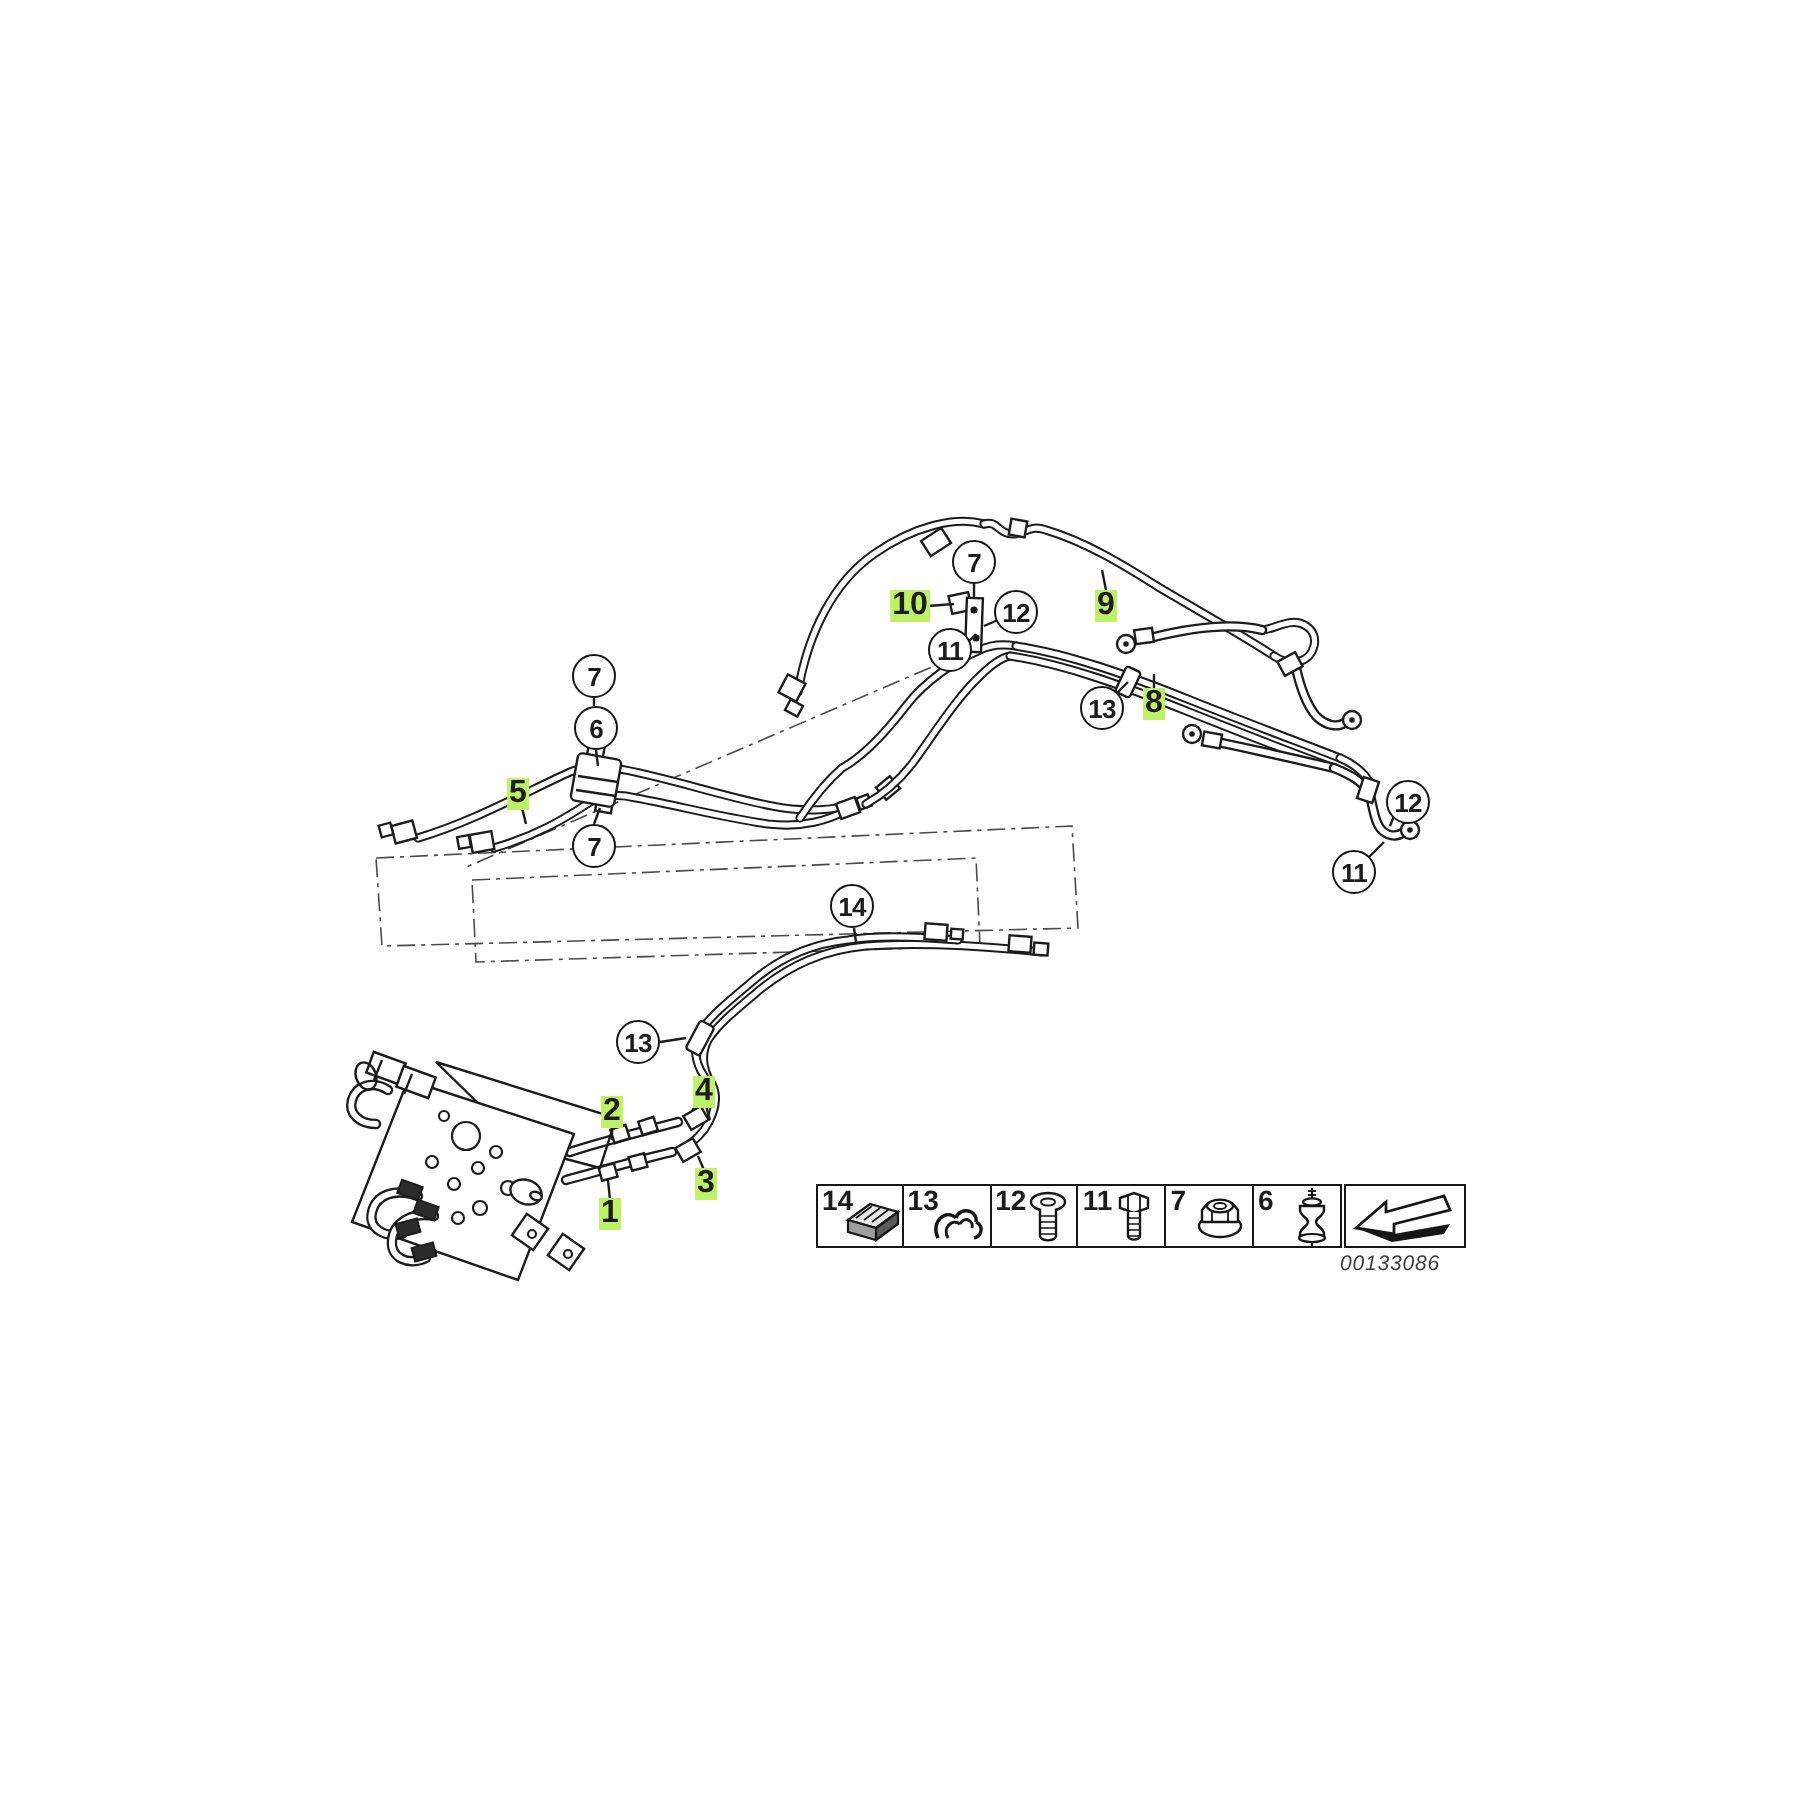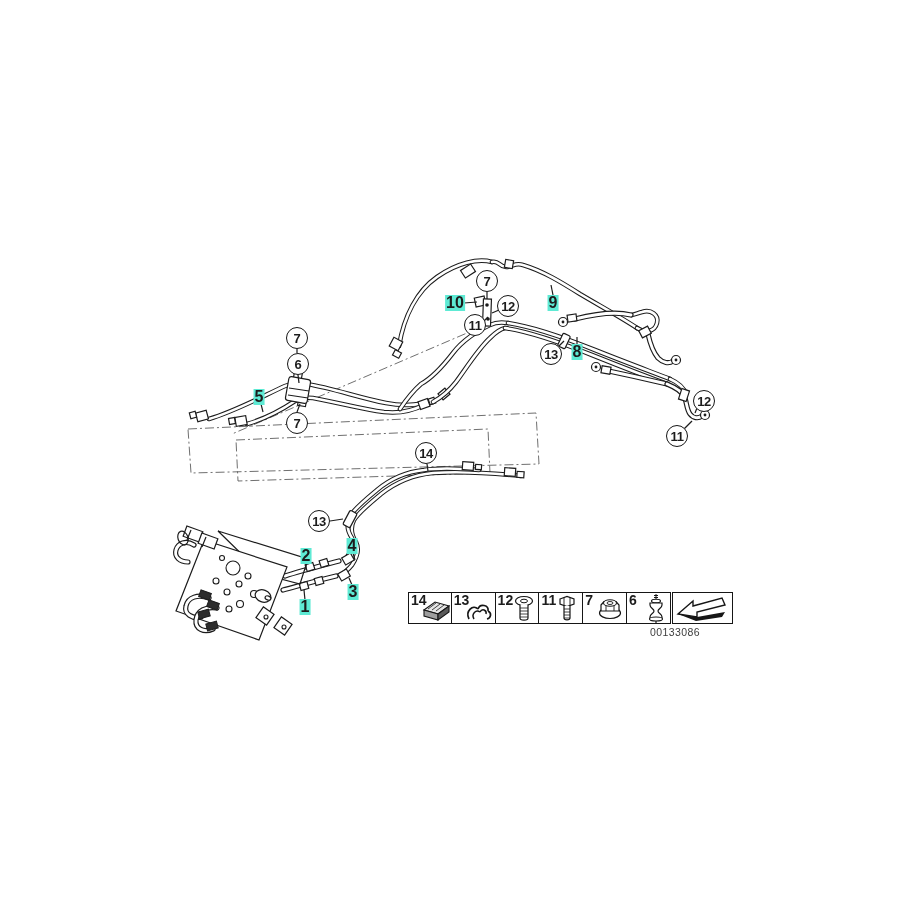--- a/index.html
+++ b/index.html
@@ -16,32 +16,32 @@
   .fitd{fill:#2c2c2c;stroke:#1c1c1c;stroke-width:1;}
   .phantom{fill:none;stroke:#4a4a4a;stroke-width:0.8;stroke-dasharray:9 3 2 3;}
   .leader{stroke:#1c1c1c;stroke-width:1.2;}
   .hole{fill:#ffffff;stroke:#1c1c1c;stroke-width:1.1;}
   
   .co{position:absolute;z-index:2;width:22px;height:22px;box-sizing:border-box;
       border:1.5px solid #161616;border-radius:50%;background:#fff;
       display:flex;align-items:center;justify-content:center;
       font-weight:bold;font-size:13px;letter-spacing:-0.4px;}
   .lbl{position:absolute;z-index:2;transform:translate(-50%,-50%);
-       font-weight:bold;font-size:16px;background:#5eead4;padding:0 1px;line-height:1;}
+       font-weight:bold;font-size:16px;background:#bef264;padding:0 1px;line-height:1;}
   
   .legend{position:absolute;left:408px;top:592px;height:32px;display:flex;z-index:2;}
   .lcell{position:relative;width:43.8px;height:32px;box-sizing:border-box;
          border:1.5px solid #161616;border-left:none;background:#fff;}
   .lcell:first-child{border-left:1.5px solid #161616;}
   .lnum{position:absolute;left:2px;top:0px;font-weight:bold;font-size:14px;line-height:15px;}
   .licon{position:absolute;right:0px;bottom:0px;}
   .arrowbox{position:absolute;left:672px;top:592px;width:61px;height:32px;box-sizing:border-box;
             border:1.5px solid #161616;background:#fff;z-index:2;}
-  .docnum{position:absolute;left:650px;top:626px;width:90px;z-index:2;
-          font-size:10.5px;color:#3d3d3d;letter-spacing:0.4px;}
+  .docnum{position:absolute;left:650px;top:626px;width:90px;text-align:center;z-index:2;
+          font-size:10.5px;color:#3d3d3d;letter-spacing:0.4px;font-style:italic;}
 </style>
 </head>
 <body>
 
 <div class="canvas">
 
   <svg class="art" width="900" height="900" viewBox="0 0 900 900">
 
     <g>
       <polygon class="phantom" points="188,429 536,413 539,464 191,473"></polygon>

